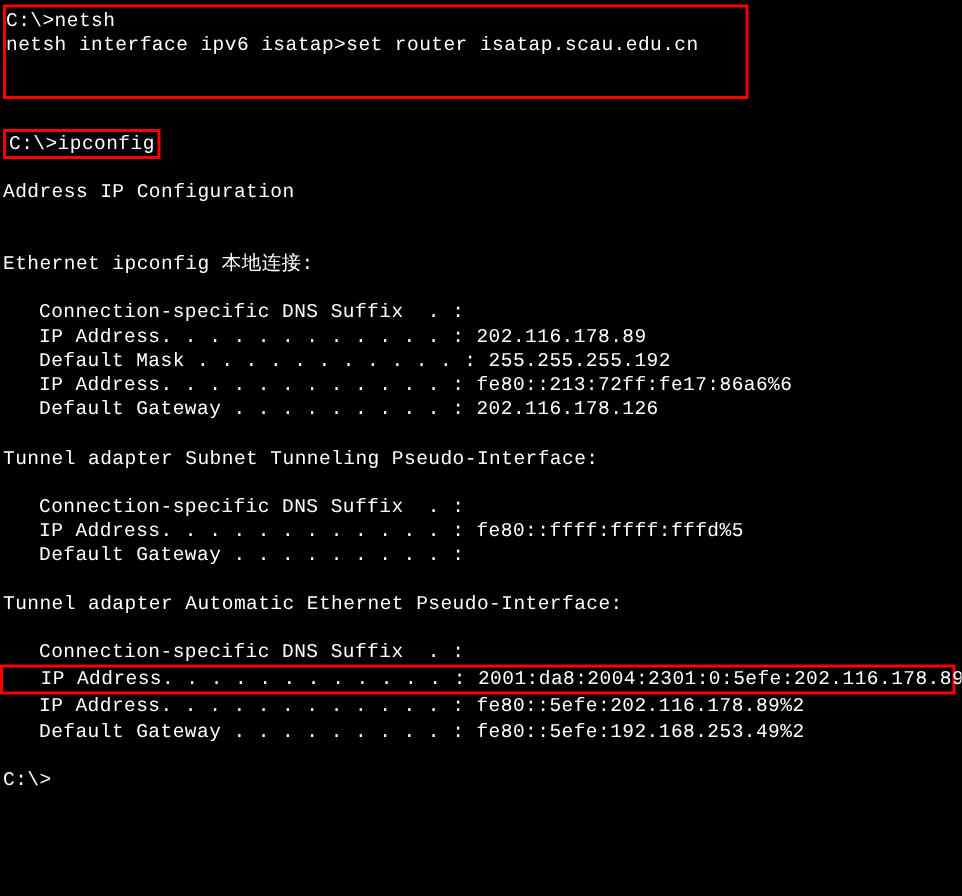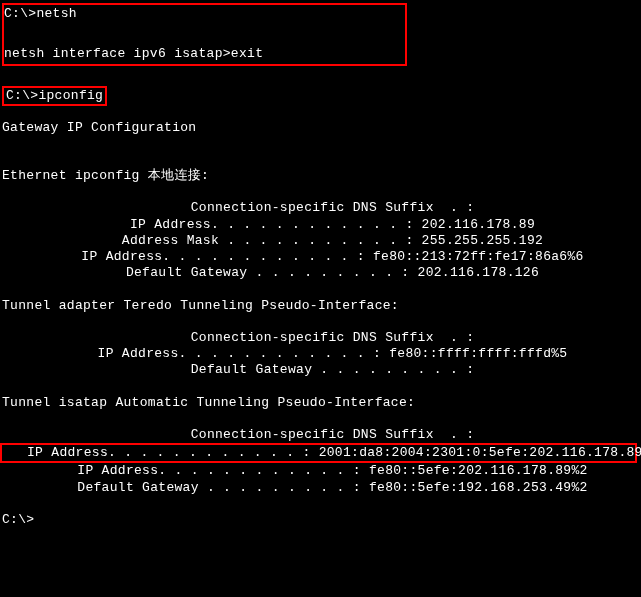--- a/index.html
+++ b/index.html
@@ -16,88 +16,87 @@
       width: 641px;
       height: 597px;
       padding: 3px 2px;
       overflow: hidden;
       letter-spacing: 0.3px;
     }
     .box-red {
       border: 2px solid #ff0000;
     }
     .box1 {
-      width: 405px;
+      width: 497px;
       padding: 1px 0;
       margin-bottom: 12px;
     }
     .box2 {
       display: inline-block;
       padding: 0 2px;
       margin-bottom: 14px;
     }
     .box3 {
       width: 637px;
       padding: 0 1px;
       margin-left: -2px;
     }
     .line {
       white-space: pre;
     }
     .indent {
       padding-left: 24px;
-      text-align: center;
     }
     .blank {
       height: 16px;
     }
     .blank-sm {
       height: 8px;
     }
   </style>
 </head>
 <body>
 
 <div class="box-red box1">
   <div class="line">C:\&gt;netsh</div>
+  <div class="line">netsh interface ipv6 isatap&gt;set router isatap.scau.edu.cn</div>
   <div class="blank"></div>
   <div class="blank-sm"></div>
-  <div class="line">netsh interface ipv6 isatap&gt;exit</div>
 </div>
 
 <div class="blank-sm"></div>
 
 <div>
   <span class="box-red box2 line">C:\&gt;ipconfig</span>
 </div>
 
-<div class="line">Gateway IP Configuration</div>
+<div class="line">Address IP Configuration</div>
 
 <div class="blank"></div>
 <div class="blank"></div>
 
 <div class="line">Ethernet ipconfig 本地连接:</div>
 <div class="blank"></div>
 <div class="line indent">Connection-specific DNS Suffix  . :</div>
 <div class="line indent">IP Address. . . . . . . . . . . . : 202.116.178.89</div>
-<div class="line indent">Address Mask . . . . . . . . . . . : 255.255.255.192</div>
+<div class="line indent">Default Mask . . . . . . . . . . . : 255.255.255.192</div>
 <div class="line indent">IP Address. . . . . . . . . . . . : fe80::213:72ff:fe17:86a6%6</div>
 <div class="line indent">Default Gateway . . . . . . . . . : 202.116.178.126</div>
 
 <div class="blank"></div>
 
-<div class="line">Tunnel adapter Teredo Tunneling Pseudo-Interface:</div>
+<div class="line">Tunnel adapter Subnet Tunneling Pseudo-Interface:</div>
 <div class="blank"></div>
 <div class="line indent">Connection-specific DNS Suffix  . :</div>
 <div class="line indent">IP Address. . . . . . . . . . . . : fe80::ffff:ffff:fffd%5</div>
 <div class="line indent">Default Gateway . . . . . . . . . :</div>
 
 <div class="blank"></div>
 
-<div class="line">Tunnel isatap Automatic Tunneling Pseudo-Interface:</div>
+<div class="line">Tunnel adapter Automatic Ethernet Pseudo-Interface:</div>
 <div class="blank"></div>
 <div class="line indent">Connection-specific DNS Suffix  . :</div>
 <div class="box-red box3">
   <div class="line indent">IP Address. . . . . . . . . . . . : 2001:da8:2004:2301:0:5efe:202.116.178.89</div>
 </div>
 <div class="line indent">IP Address. . . . . . . . . . . . : fe80::5efe:202.116.178.89%2</div>
 <div class="line indent">Default Gateway . . . . . . . . . : fe80::5efe:192.168.253.49%2</div>
 
 <div class="blank"></div>
 

